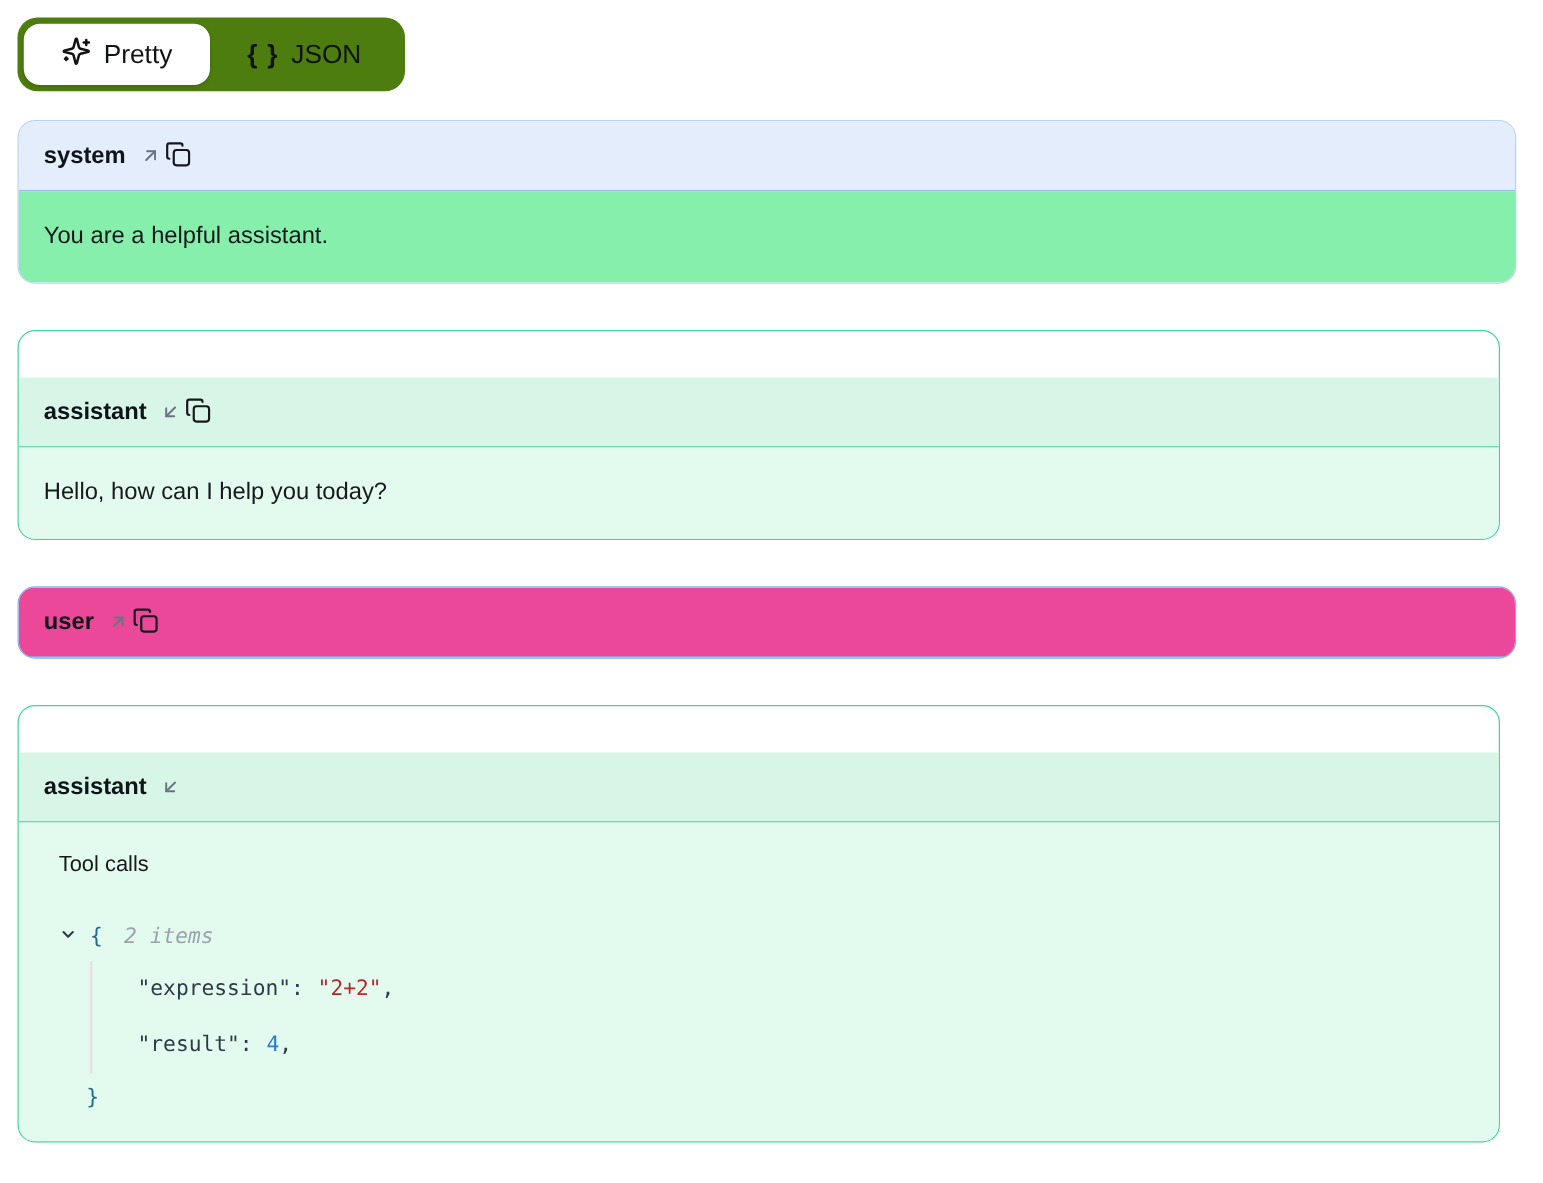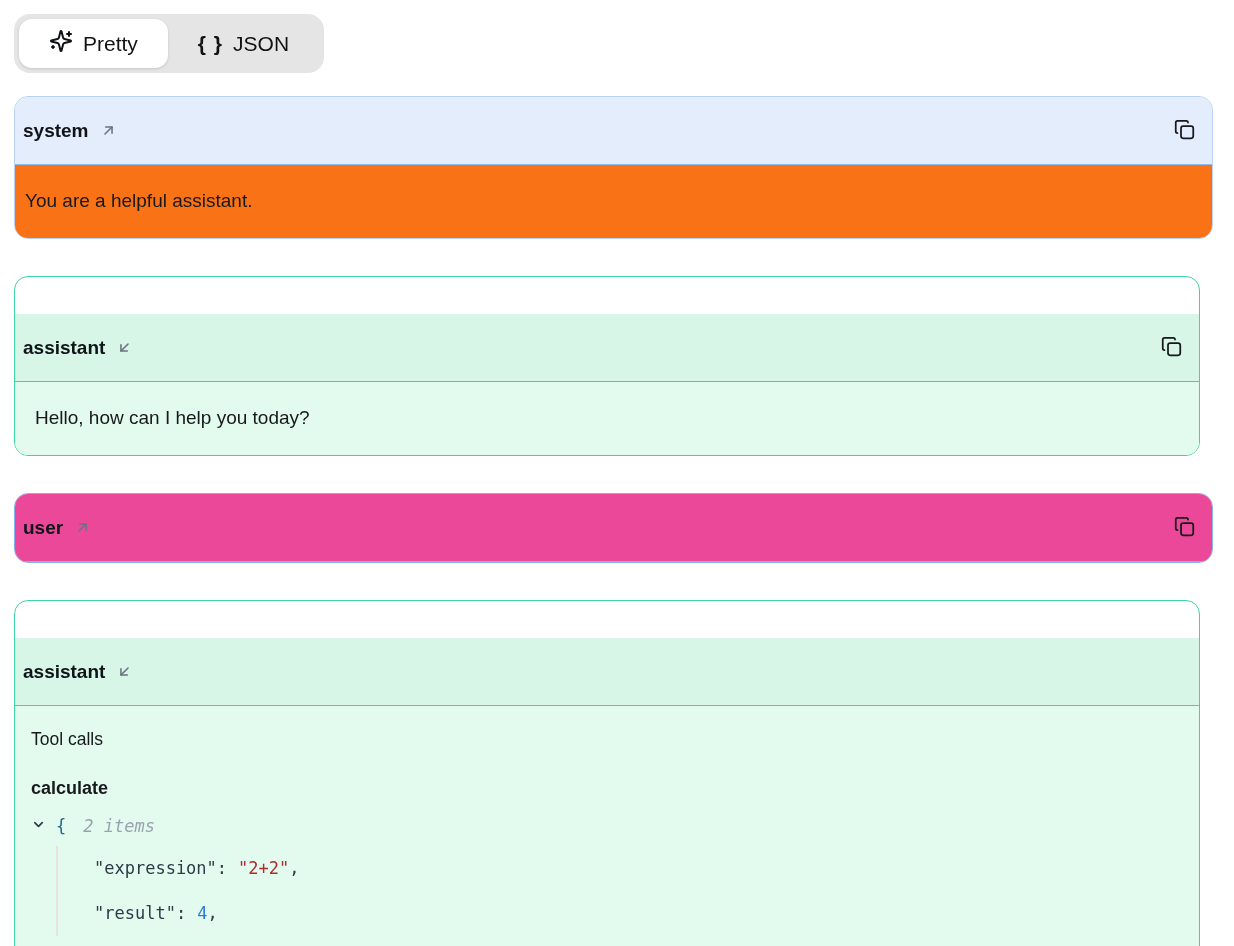--- a/index.html
+++ b/index.html
@@ -8,21 +8,21 @@
     width: 1234px; height: 946px;
     font-family: "Liberation Sans", sans-serif;
     color: #17191c;
     overflow: hidden;
   }
   .page { padding: 14px 0 0 14px; }
 
   
   .toggle-group {
     display: inline-flex; align-items: center;
-    background: #e5e5e5; border-radius: 16px; padding: 5px;
+    background: #4d7c0f; border-radius: 16px; padding: 5px;
     height: 59px;
   }
   .toggle {
     display: inline-flex; align-items: center; gap: 10px;
     border: none; background: transparent; cursor: pointer;
     font-family: "Liberation Sans", sans-serif;
     font-size: 21px; font-weight: 500; color: #101214;
     height: 49px; padding: 0 30px; border-radius: 13px;
   }
   .toggle.active {
@@ -34,48 +34,48 @@
   
   .card {
     border: 1.5px solid; border-radius: 14px;
     overflow: hidden; margin-top: 37px;
   }
   .card.first { margin-top: 23px; }
   .card.wide { width: 1199px; }
   .card.narrow { width: 1186px; }
 
   .card-header {
-    height: 68px; display: flex; align-items: center;
-    justify-content: space-between;
-    padding: 0 14px 0 8px;
+    height: 56px; display: flex; align-items: center;
+    justify-content: flex-start;
+    padding: 0 14px 0 20px;
     border-bottom: 1.5px solid;
   }
   .role-wrap { display: flex; align-items: center; gap: 11px; }
   .role { font-size: 19px; font-weight: 600; color: #0f1419; }
   .dir-arrow { color: #6b7280; display: flex; }
   .copy-btn {
     background: none; border: none; padding: 3px; cursor: pointer;
     color: #16181b; display: flex; align-items: center;
   }
   .card-body { padding: 24px 20px 26px; font-size: 19px; line-height: 23px; }
 
   .card.theme-system { border-color: #b9d2f3; }
   .card.theme-system .card-header { background: #e3edfb; border-bottom-color: #8fb9ef; }
-  .card.theme-system .card-body { background: #f97316; padding-left: 10px; }
+  .card.theme-system .card-body { background: #86efac; }
 
   .card.theme-assistant { border-color: #3fd59e; }
   .card.theme-assistant .card-header { background: #d7f6e8; border-bottom-color: #3fd59e; margin-top: 37px; }
   .card.theme-assistant .card-body { background: #e3faef; }
 
   .card.theme-user { border-color: #86b1ef; }
   .card.theme-user .card-header { background: #ec4899; border-bottom-color: #86b1ef; }
   .card.theme-user .card-body { background: #ffffff; }
 
   
-  .tool-body { padding: 14px 16px 16px; }
+  .tool-body { padding: 14px 32px 16px; }
   .tc-label { font-size: 17.5px; font-weight: 500; margin: 8px 0 26px; }
   .tool-name { font-size: 18px; font-weight: 600; margin: 0 0 6px; }
 
   .json-tree {
     font-family: "DejaVu Sans Mono", monospace;
     font-size: 17px;
   }
   .jrow { display: flex; align-items: center; }
   .root-row { height: 40px; gap: 10px; padding-left: 0; }
   .chevron-btn {
@@ -205,21 +205,20 @@
         <span class="dir-arrow">
           <svg width="17" height="17" viewBox="0 0 24 24" fill="none" stroke="currentColor" stroke-width="2.2" stroke-linecap="round" stroke-linejoin="round">
               <path d="M17 7 7 17"></path>
               <path d="M16 17H7V8"></path>
             </svg>
         </span>
       </div>
     </div>
     <div class="card-body tool-body">
       <div class="tc-label">Tool calls</div>
-      <div class="tool-name">calculate</div>
 
       <div class="json-tree">
         <div class="jrow root-row">
           <button class="chevron-btn">
             <span>
               <svg width="15" height="15" viewBox="0 0 24 24" fill="none" stroke="currentColor" stroke-width="2.6" stroke-linecap="round" stroke-linejoin="round">
                   <path d="m6 9 6 6 6-6"></path>
                 </svg>
             </span>
           </button>

